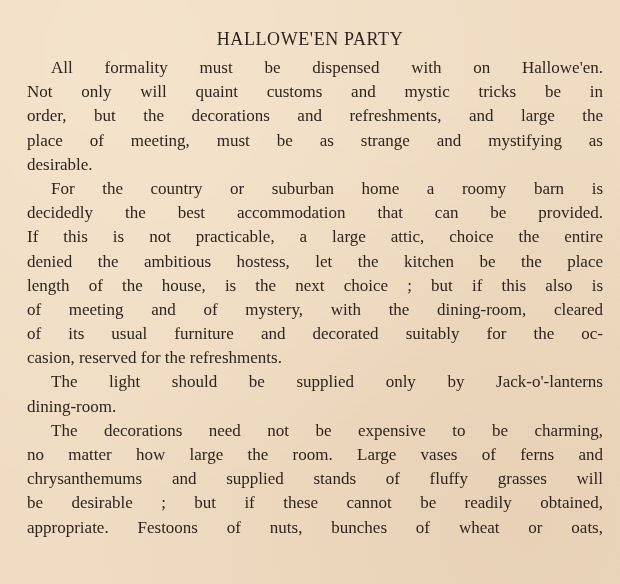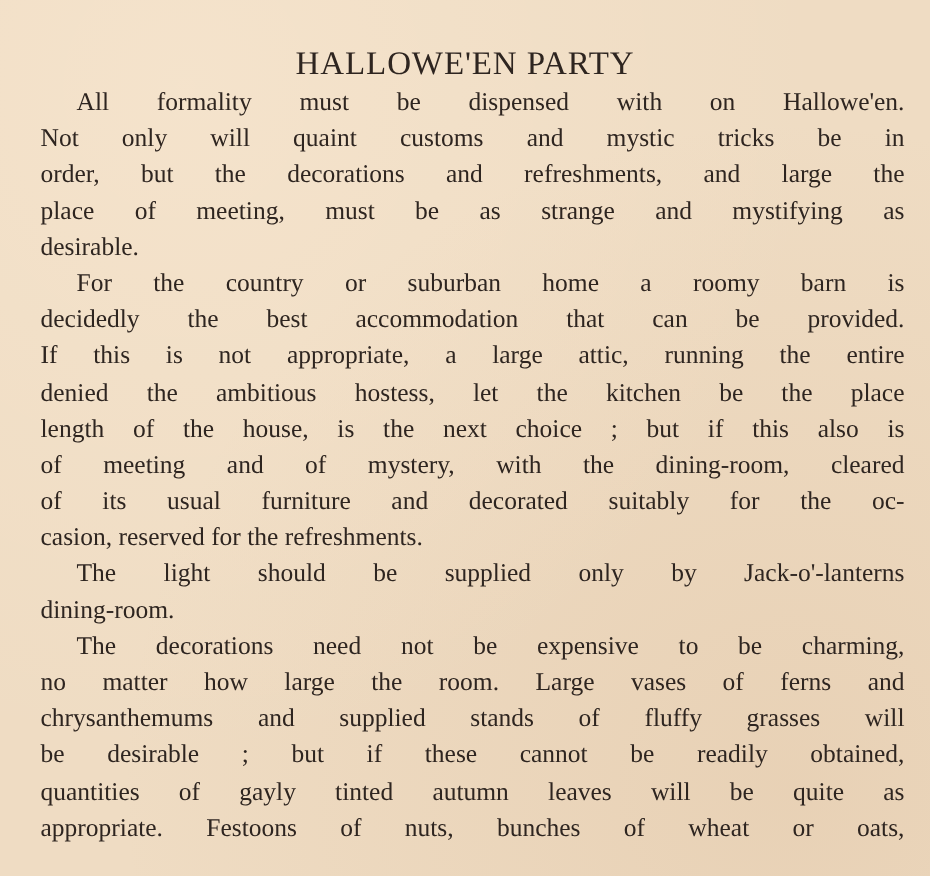--- a/index.html
+++ b/index.html
@@ -22,21 +22,21 @@
       color: #2e2520;
       font-family: "DejaVu Serif", "Liberation Serif", serif;
     }
     .title {
       position: absolute;
       top: 29px;
       left: 0;
       width: 620px;
       text-align: center;
       font-family: "Liberation Serif", serif;
-      font-size: 22px;
+      font-size: 18px;
       letter-spacing: 0.6px;
       color: #2e2520;
     }
     .lines {
       position: absolute;
       top: 56px;
       left: 27px;
       width: 576px;
     }
     .line {
@@ -65,30 +65,29 @@
   <div class="lines">
 
     <div class="line indent">All formality must be dispensed with on Hallowe'en.</div>
     <div class="line">Not only will quaint customs and mystic tricks be in</div>
     <div class="line">order, but the decorations and refreshments, and large the</div>
     <div class="line">place of meeting, must be as strange and mystifying as</div>
     <div class="line last">desirable.</div>
 
     <div class="line indent">For the country or suburban home a roomy barn is</div>
     <div class="line">decidedly the best accommodation that can be provided.</div>
-    <div class="line">If this is not appropriate, a large attic, running the entire</div>
+    <div class="line">If this is not practicable, a large attic, choice the entire</div>
     <div class="line">denied the ambitious hostess, let the kitchen be the place</div>
     <div class="line">length of the house, is the next choice ; but if this also is</div>
     <div class="line">of meeting and of mystery, with the dining-room, cleared</div>
     <div class="line">of its usual furniture and decorated suitably for the oc-</div>
     <div class="line last">casion, reserved for the refreshments.</div>
 
     <div class="line indent">The light should be supplied only by Jack-o'-lanterns</div>
     <div class="line last">dining-room.</div>
 
     <div class="line indent">The decorations need not be expensive to be charming,</div>
     <div class="line">no matter how large the room.  Large vases of ferns and</div>
     <div class="line">chrysanthemums and supplied stands of fluffy grasses will</div>
     <div class="line">be desirable ; but if these cannot be readily obtained,</div>
-    <div class="line">quantities of gayly tinted autumn leaves will be quite as</div>
     <div class="line">appropriate.  Festoons of nuts, bunches of wheat or oats,</div>
   </div>
 </div>
 
 </body></html>

